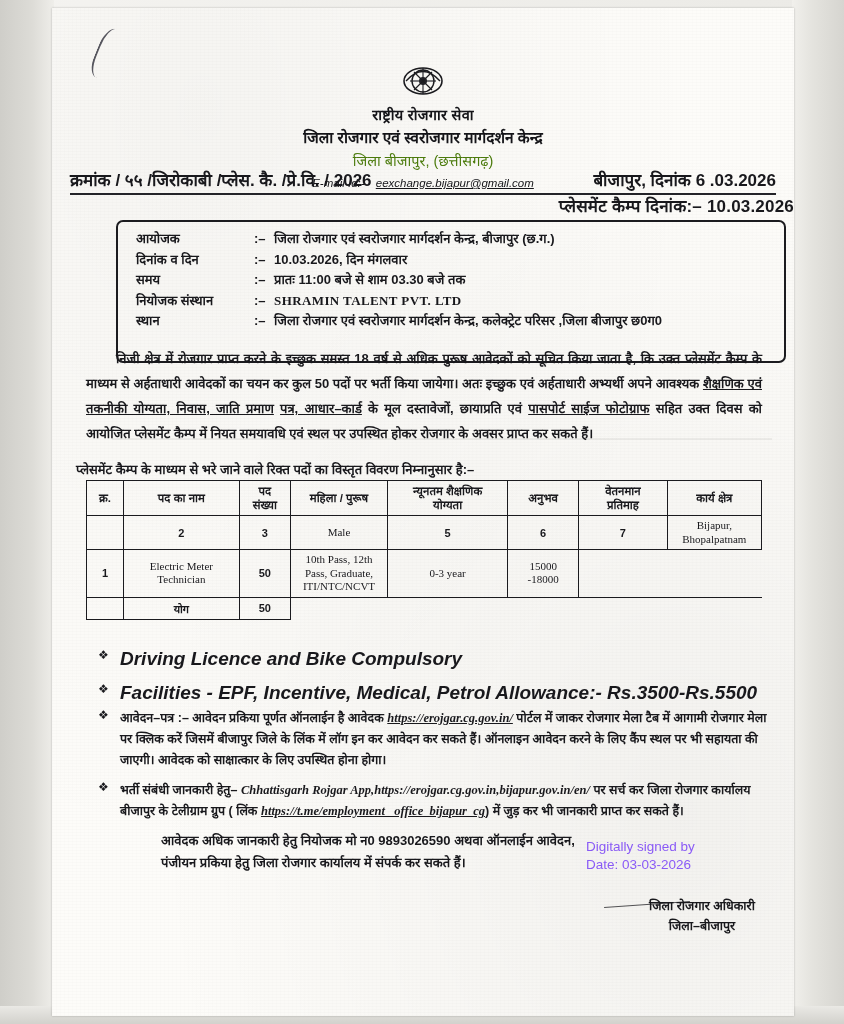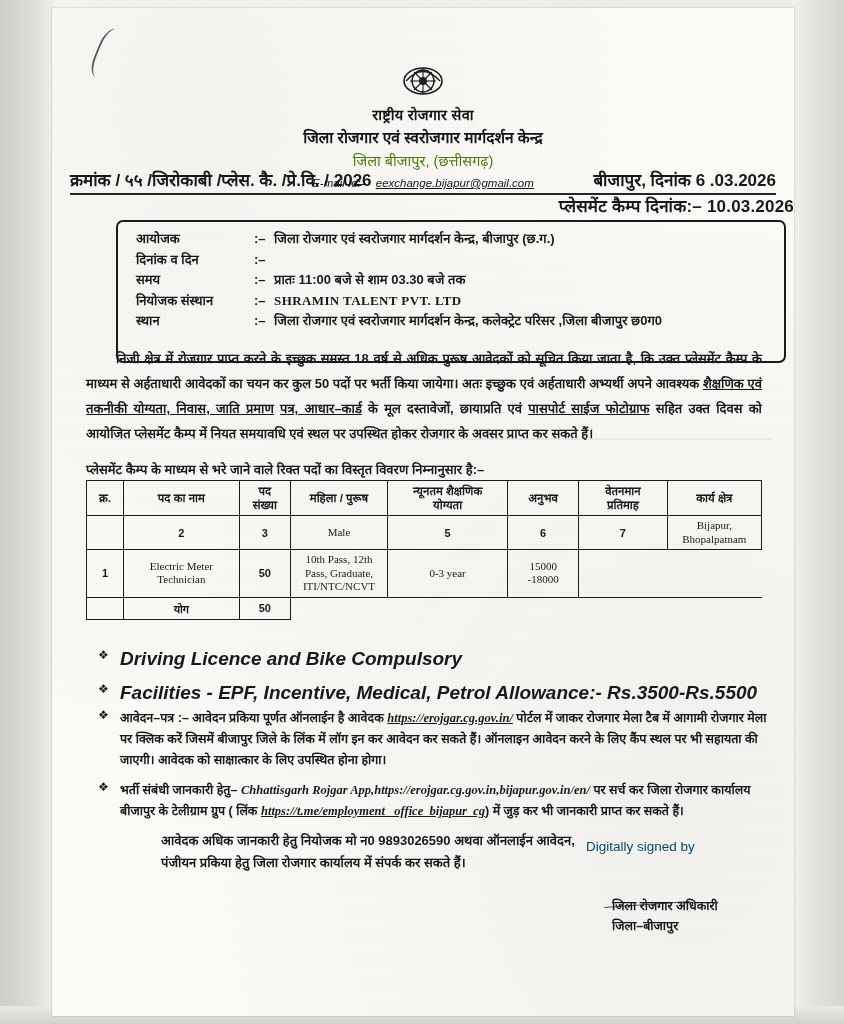--- a/index.html
+++ b/index.html
@@ -107,21 +107,21 @@
   
   .para {
     position:absolute; left:34px; top:338px; width:676px;
     font-size:13px; line-height:25px; font-weight:700; text-align:justify;
   }
   .para .ind { display:inline-block; width:30px; }
   .u { text-decoration:underline; }
 
   
   .tbl-intro {
-    position:absolute; left:34px; top:452px; width:676px;
+    position:absolute; left:24px; top:452px; width:676px;
     font-size:13px; font-weight:700;
   }
   table.vac {
     position:absolute; left:34px; top:472px; width:676px;
     border-collapse:collapse; font-size:11px;
   }
   table.vac th, table.vac td {
     border:1.4px solid #1d1d21; text-align:center; vertical-align:middle;
     padding:3px 12px; font-weight:700;
   }
@@ -146,25 +146,25 @@
 
   .tailnote {
     position:absolute; left:109px; top:822px; width:440px;
     font-size:13px; font-weight:700; line-height:22px;
   }
 
   
   .dsig {
     position:absolute; left:534px; top:830px; width:230px;
     font-family:"Liberation Sans", sans-serif;
-    font-size:13.5px; line-height:18px; color:#0c4a6e; font-weight:400;
+    font-size:13.5px; line-height:18px; color:#8b5cf6; font-weight:400;
   }
   .signoff {
     position:absolute; left:560px; top:888px; width:180px;
-    font-size:12.5px; font-weight:700; line-height:20px;
+    text-align:center; font-size:12.5px; font-weight:700; line-height:20px;
   }
   .signoff .ovl { position:relative; }
   .signoff .ovl .strike {
     position:absolute; left:-8px; top:8px; width:86px; height:1.4px;
     background:#1d1d21; transform:rotate(-4deg); opacity:.75;
   }
   
   .noise {
     position:absolute; inset:0; pointer-events:none; opacity:.06;
     background-image:
@@ -219,20 +219,21 @@
 
       <div class="infobox">
         <div class="inforow">
           <span class="k hindi">आयोजक</span>
           <span class="c">:–</span>
           <span class="v hindi">जिला रोजगार एवं स्वरोजगार मार्गदर्शन केन्द्र, बीजापुर (छ.ग.)</span>
         </div>
         <div class="inforow">
           <span class="k hindi">दिनांक व दिन</span>
           <span class="c">:–</span>
+          <span class="v hindi">10.03.2026,  दिन मंगलवार</span>
         </div>
         <div class="inforow">
           <span class="k hindi">समय</span>
           <span class="c">:–</span>
           <span class="v hindi">प्रातः 11:00 बजे से शाम 03.30 बजे तक</span>
         </div>
         <div class="inforow">
           <span class="k hindi">नियोजक संस्थान</span>
           <span class="c">:–</span>
           <span class="v latin">SHRAMIN TALENT PVT. LTD</span>
@@ -320,20 +321,21 @@
           <span class="txt hindi">
             <span>भर्ती संबंधी जानकारी हेतु– </span><span class="lat">Chhattisgarh Rojgar App,https://erojgar.cg.gov.in,bijapur.gov.in/en/</span><span> पर सर्च कर जिला रोजगार कार्यालय बीजापुर के टेलीग्राम ग्रुप ( लिंक </span><span class="lnk">https://t.me/employment_ office_bijapur_cg</span><span>) में जुड़ कर भी जानकारी प्राप्त कर सकते हैं।</span>
           </span>
         </div>
       </div>
 
       <div class="tailnote hindi">आवेदक अधिक जानकारी हेतु नियोजक मो न0  9893026590   अथवा ऑनलाईन आवेदन, पंजीयन प्रकिया हेतु जिला रोजगार कार्यालय में संपर्क कर सकते हैं।</div>
 
       <div class="dsig">
         <div>Digitally signed by</div>
+        <div>Date: 03-03-2026</div>
       </div>
 
       <div class="signoff hindi">
         <div class="ovl">
           <span>जिला रोजगार अधिकारी</span>
           <span class="strike"></span>
         </div>
         <div>जिला–बीजापुर</div>
       </div>
 

